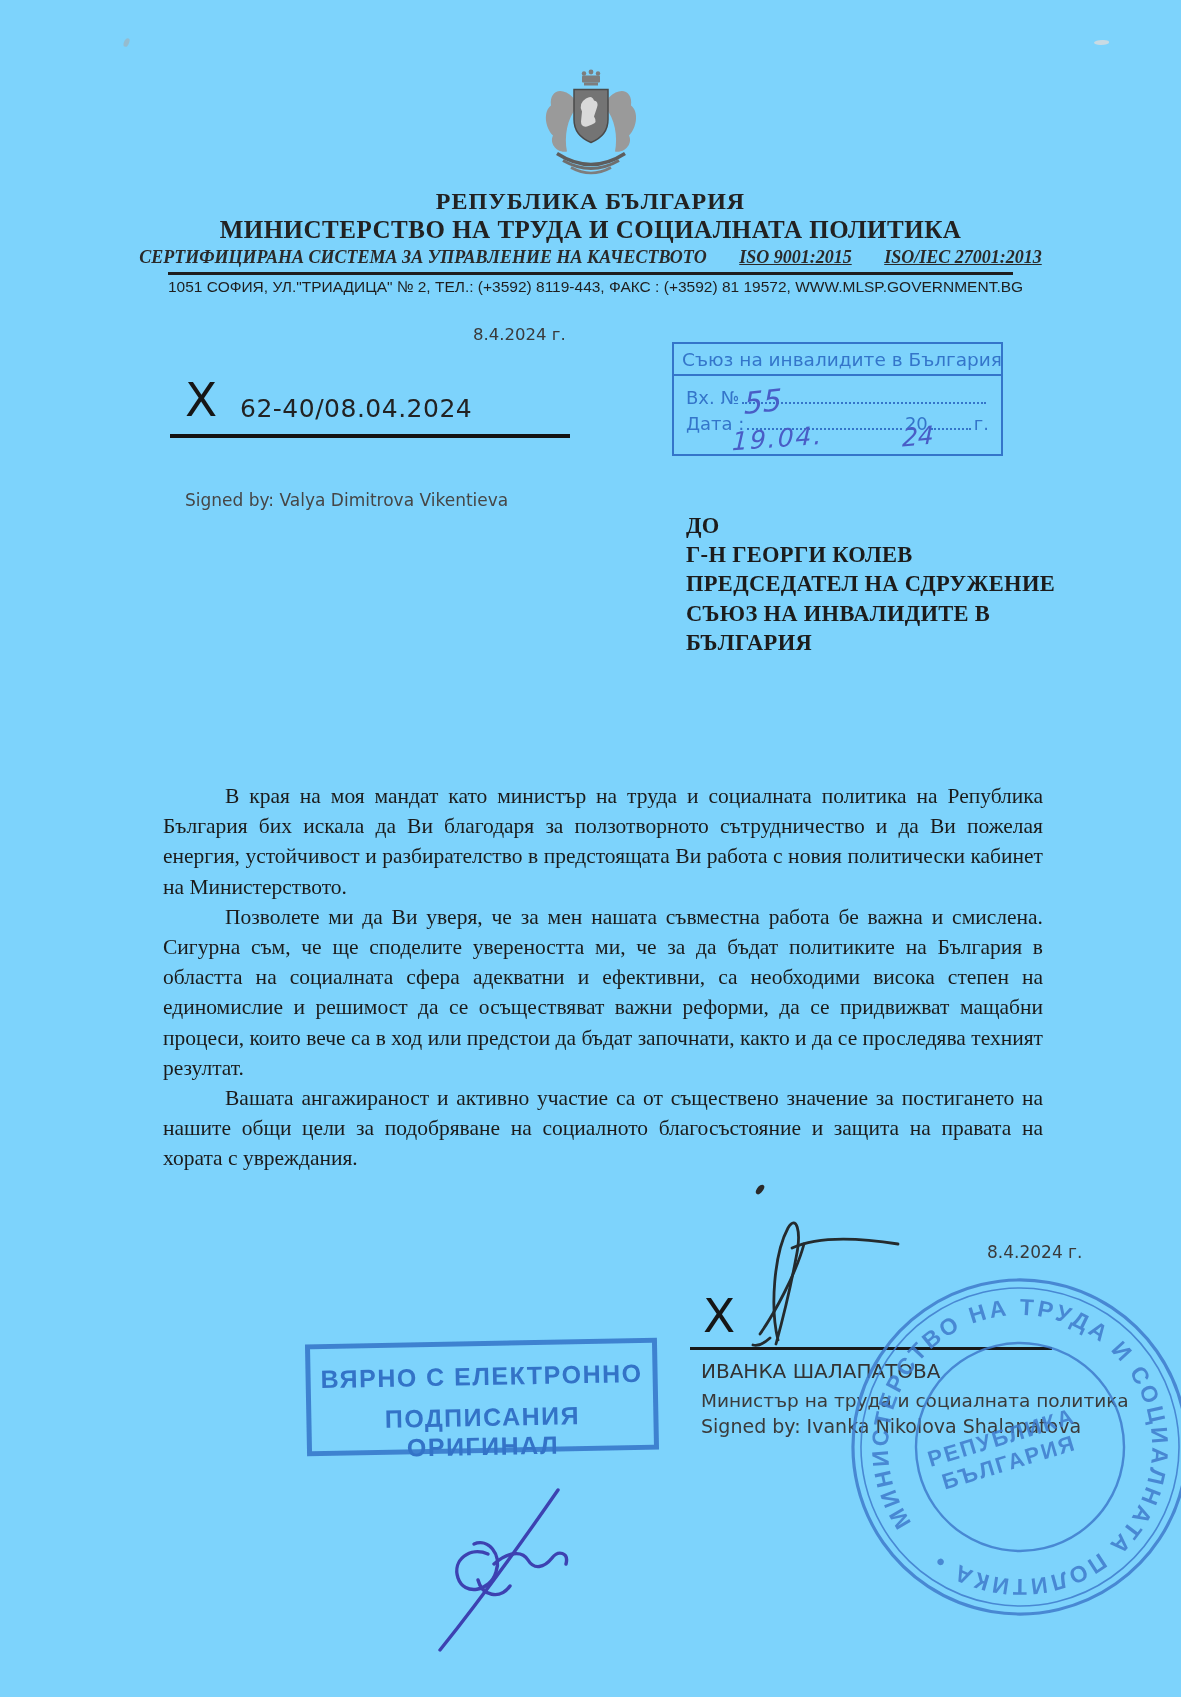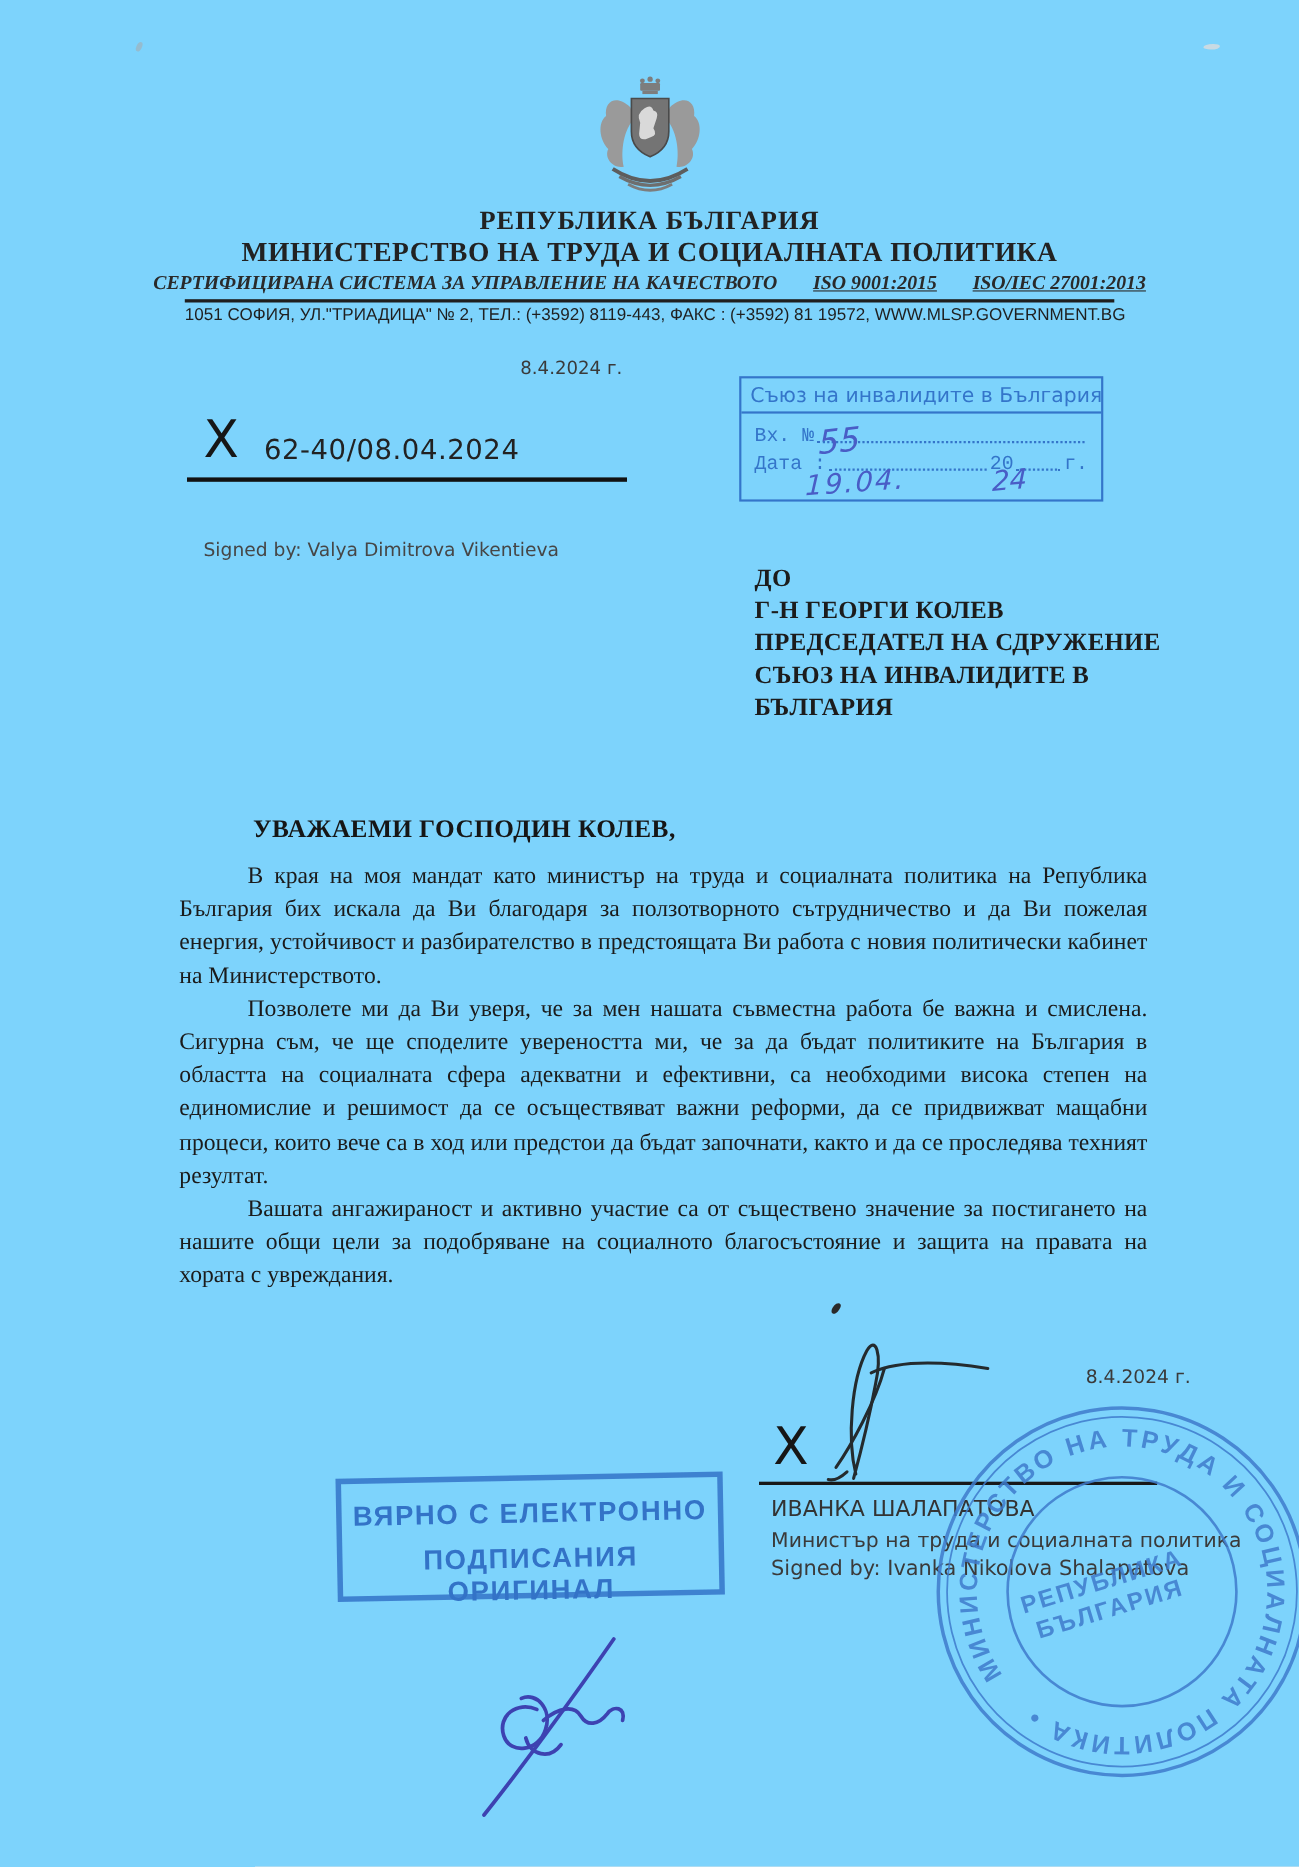--- a/index.html
+++ b/index.html
@@ -24,21 +24,21 @@
   .ref-x{position:absolute; left:185px; top:372px; font-family:"DejaVu Sans", sans-serif; font-size:47px; color:#161616;}
   .ref-num{position:absolute; left:240px; top:394px; font-family:"DejaVu Sans", sans-serif; font-size:25px; color:#222; letter-spacing:.5px;}
   .ref-underline{position:absolute; left:170px; top:434px; width:400px; height:3.5px; background:#121212;}
   .signedby-top{position:absolute; left:185px; top:490px; font-family:"DejaVu Sans", sans-serif; font-size:17px; color:#464646;}
 
   
   .stamp-box{position:absolute; left:672px; top:342px; width:331px; height:114px;
     border:2.4px solid #2e6ec6; color:#2e6ec6; font-family:"DejaVu Sans", sans-serif;
     opacity:.92; box-sizing:border-box;}
   .stamp-org{border-bottom:2.4px solid #2e6ec6; padding:5px 8px 4px; font-size:18.5px; text-align:center; white-space:nowrap;}
-  .stamp-body{padding:6px 12px 0;font-family:Liberation Mono, monospace;}
+  .stamp-body{padding:6px 12px 0;}
   .stamp-row{display:flex; align-items:flex-end; font-size:18px; margin-top:5px;}
   .stamp-row .dots{flex:1; border-bottom:2.4px dotted #2e6ec6; margin:0 3px 4px;}
   .stamp-row .dots.short{flex:0 0 40px;}
   .stamp-row .lbl{white-space:nowrap;}
   .hand{position:absolute; font-family:"DejaVu Sans", sans-serif; font-style:italic; color:#4553c2;}
   .hw-num{left:70px; top:40px; font-size:30px; transform:rotate(-6deg) skewX(-6deg);}
   .hw-date{left:58px; top:80px; font-size:25px; transform:rotate(-4deg) skewX(-6deg); letter-spacing:2px;}
   .hw-year{left:228px; top:78px; font-size:25px; transform:rotate(-5deg) skewX(-6deg);}
 
   
@@ -137,21 +137,20 @@
   <div class="signedby-top">Signed by: Valya Dimitrova Vikentieva</div>
 
   <div class="recipient">
     <div>ДО</div>
     <div>Г-Н ГЕОРГИ КОЛЕВ</div>
     <div>ПРЕДСЕДАТЕЛ НА СДРУЖЕНИЕ</div>
     <div>СЪЮЗ НА ИНВАЛИДИТЕ В</div>
     <div>БЪЛГАРИЯ</div>
   </div>
 
-  <div class="salutation">УВАЖАЕМИ ГОСПОДИН КОЛЕВ,</div>
   <div class="body-text">
     <p>В края на моя мандат като министър на труда и социалната политика на Република България бих искала да Ви благодаря за ползотворното сътрудничество и да Ви пожелая енергия, устойчивост и разбирателство в предстоящата Ви работа с новия политически кабинет на Министерството.</p>
     <p>Позволете ми да Ви уверя, че за мен нашата съвместна работа бе важна и смислена. Сигурна съм, че ще споделите увереността ми, че за да бъдат политиките на България в областта на социалната сфера адекватни и ефективни, са необходими висока степен на единомислие и решимост да се осъществяват важни реформи, да се придвижват мащабни процеси, които вече са в ход или предстои да бъдат започнати, както и да се проследява техният резултат.</p>
     <p>Вашата ангажираност и активно участие са от съществено значение за постигането на нашите общи цели за подобряване на социалното благосъстояние и защита на правата на хората с увреждания.</p>
   </div>
 
   <div class="date-bottom">8.4.2024 г.</div>
 
   <svg class="sig-ink" viewBox="0 0 210 140" aria-hidden="true">
     <g fill="none" stroke="#1d1d1d" stroke-width="2.8" stroke-linecap="round" opacity=".92">

